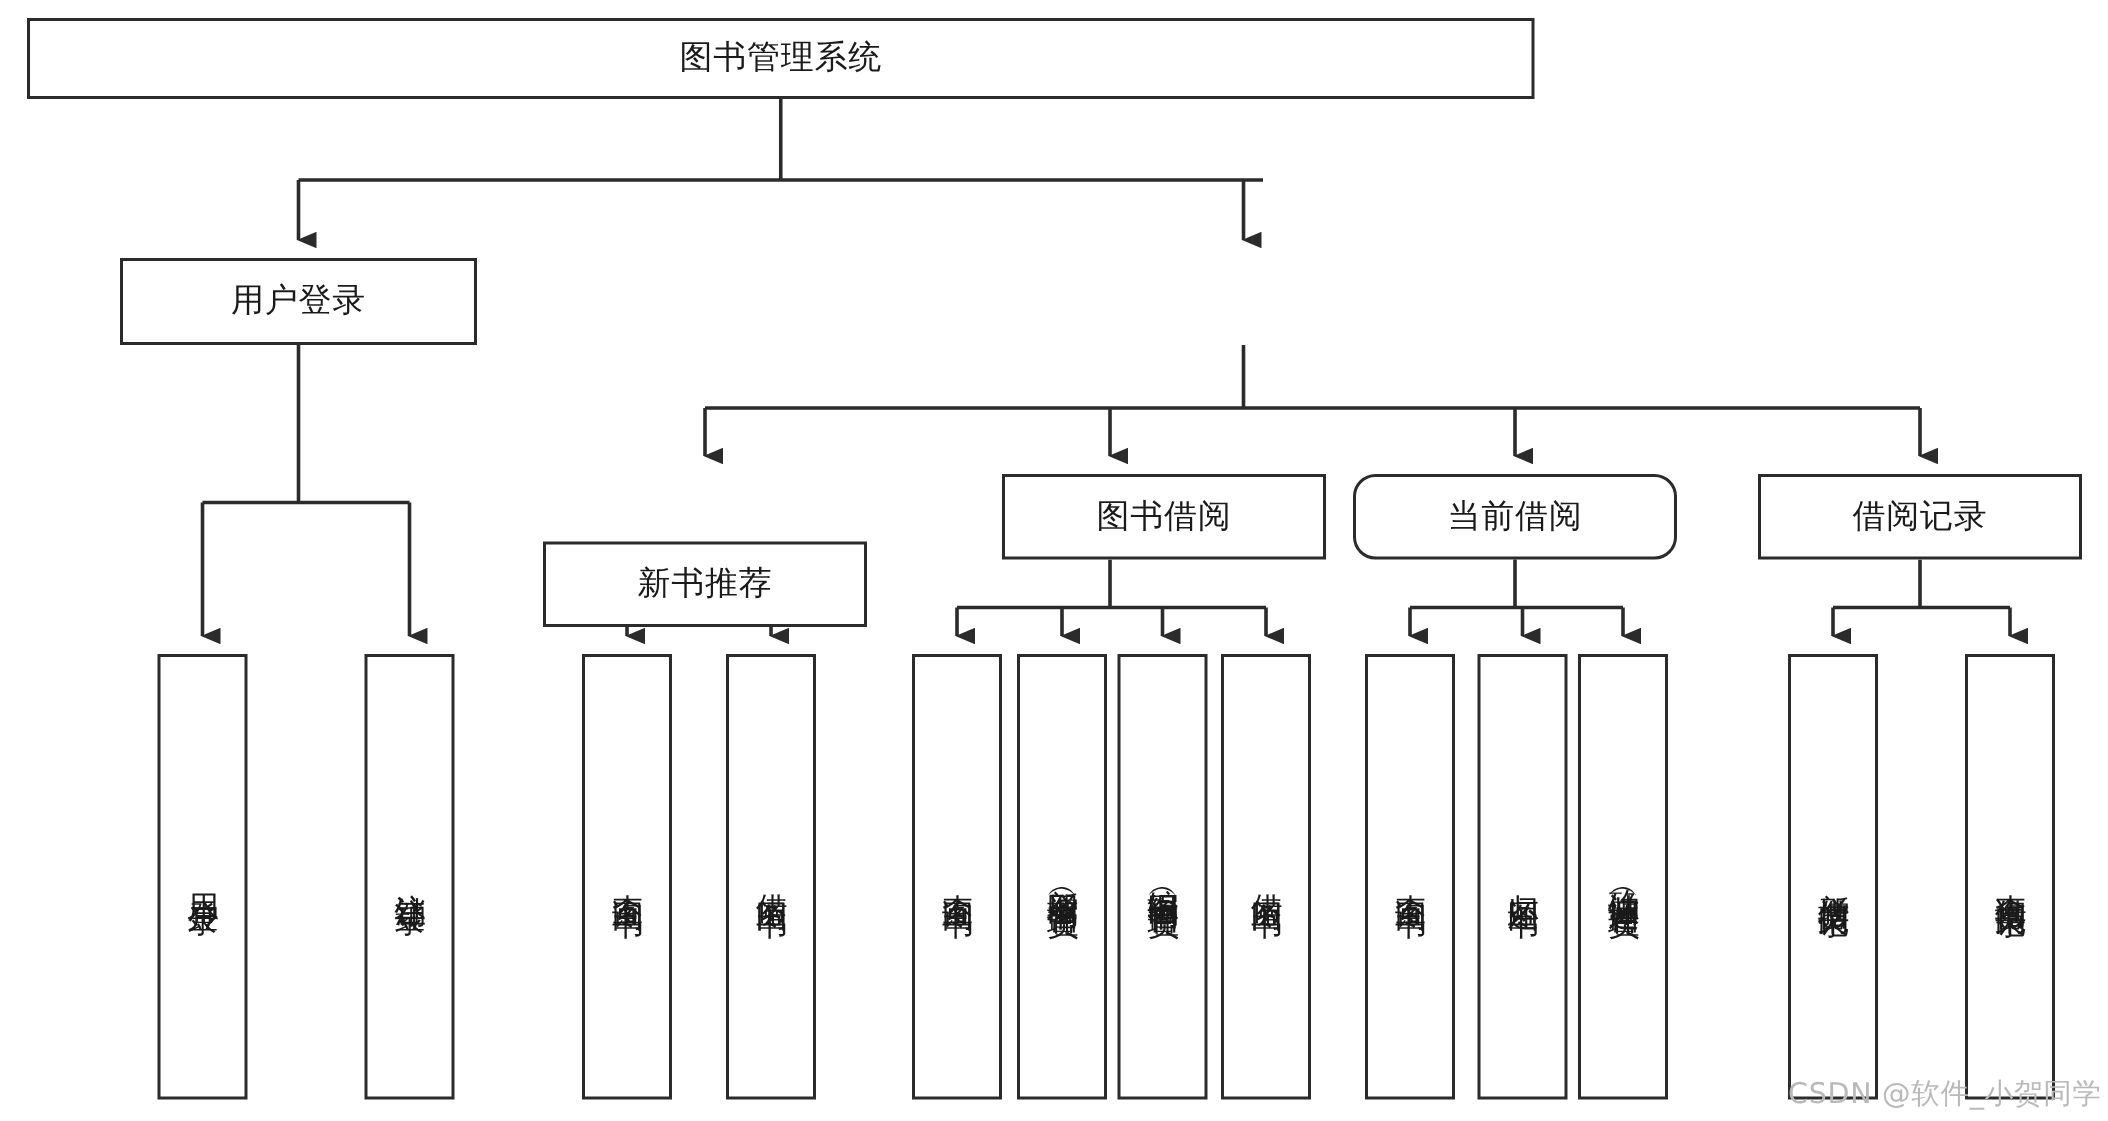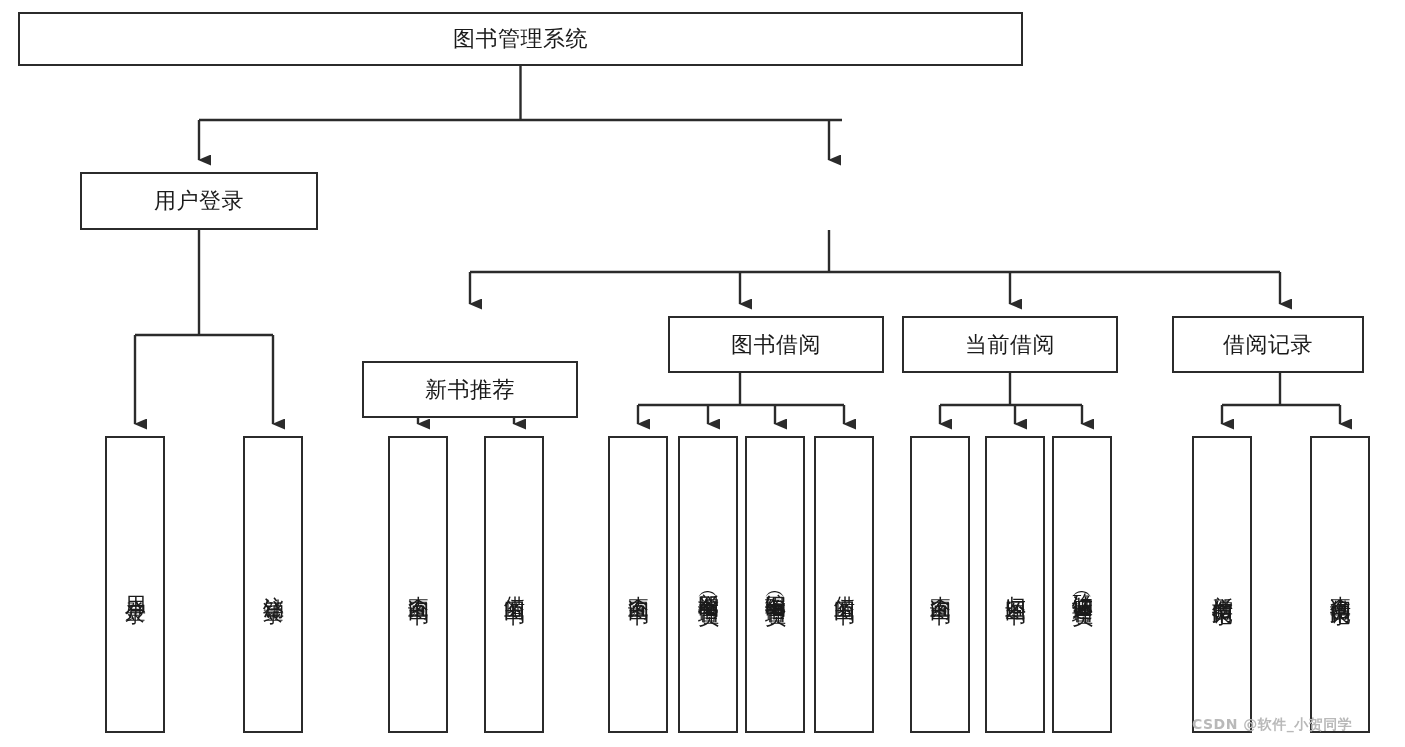--- a/index.html
+++ b/index.html
@@ -64,25 +64,24 @@
     line-height: 1.0;
     letter-spacing: 3px;
     white-space: nowrap;
   }
   .node.leaf.tall .node-label {
     letter-spacing: 2px;
   }
   .watermark {
     position: absolute;
     color: #b9b9b9;
-    font-size: 14px;
+    font-size: 19px;
     white-space: nowrap;
     z-index: 5;
     letter-spacing: 0.5px;
-    font-weight: bold;
   }
 </style>
 </head>
 <body>
 
 <div id="canvas">
 
   <svg id="edges" viewBox="0 0 1405 747" width="1405" height="747" xmlns="http://www.w3.org/2000/svg">
     <defs>
       <marker id="arrowhead" markerWidth="11" markerHeight="13" refX="5.5" refY="12" orient="auto" markerUnits="userSpaceOnUse">
@@ -140,24 +139,24 @@
   <div class="node horiz" id="n-l2-0" style="left: 80px; top: 172px; width: 238px; height: 58px;">
     <span class="node-label">用户登录</span>
   </div>
 
   <div class="node horiz" id="n-l3-0" style="left: 362px; top: 316px; width: 216px; height: 57px; margin-top: 45px;">
     <span class="node-label">新书推荐</span>
   </div>
   <div class="node horiz" id="n-l3-1" style="left: 632px; top: 316px; width: 216px; height: 57px; margin-left: 36px;">
     <span class="node-label">图书借阅</span>
   </div>
-  <div class="node horiz" id="n-l3-2" style="left: 902px; top: 316px; width: 216px; height: 57px;">
+  <div class="node horiz" id="n-l3-2" style="left: 902px; top: 316px; width: 216px; height: 57px; border-radius: 15px;">
     <span class="node-label">当前借阅</span>
   </div>
-  <div class="node horiz" id="n-l3-3" style="left: 1172px; top: 316px; width: 192px; height: 57px;">
+  <div class="node horiz" id="n-l3-3" style="left: 1172px; top: 316px; width: 216px; height: 57px;">
     <span class="node-label">借阅记录</span>
   </div>
 
   <div class="node leaf" id="n-leaf-0" style="left: 105px; top: 436px; width: 60px; height: 297px;">
     <span class="node-label">用户登录</span>
   </div>
   <div class="node leaf" id="n-leaf-1" style="left: 243px; top: 436px; width: 60px; height: 297px;">
     <span class="node-label">注销登录</span>
   </div>
   <div class="node leaf" id="n-leaf-2" style="left: 388px; top: 436px; width: 60px; height: 297px;">

